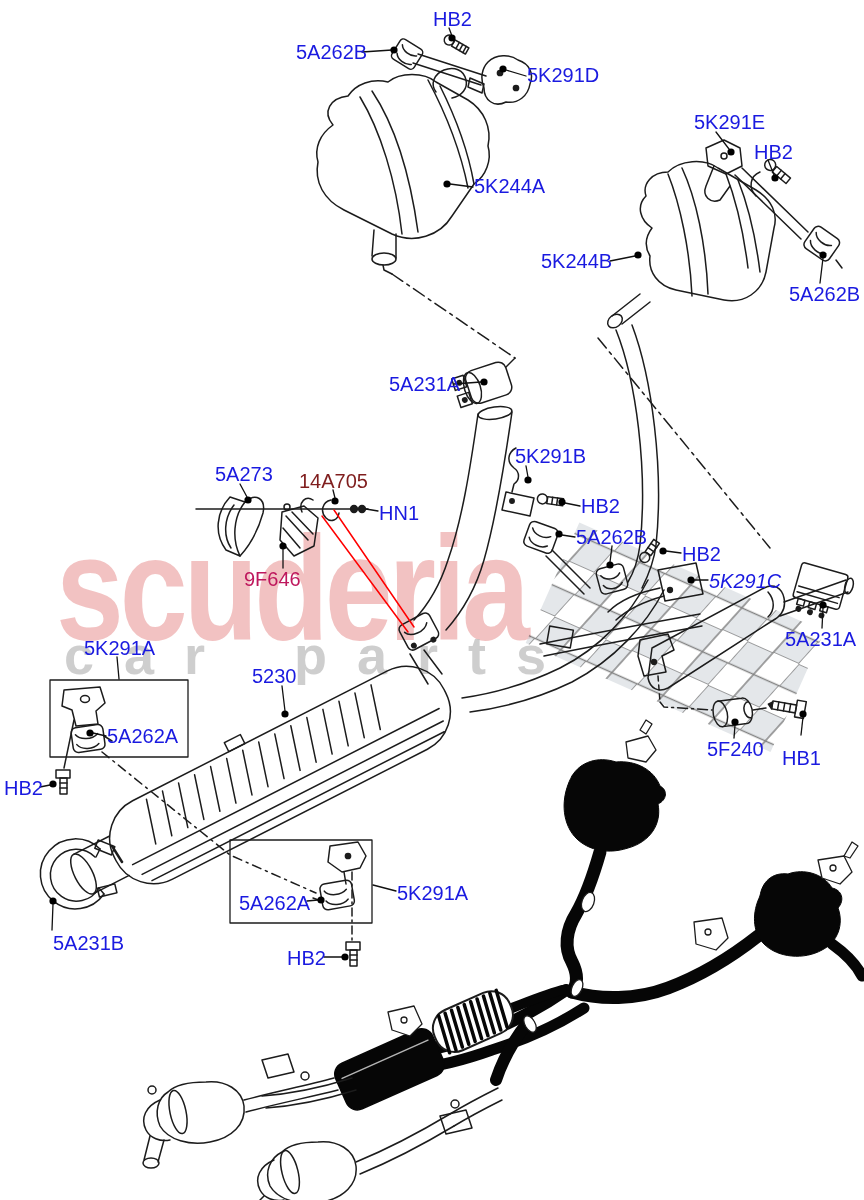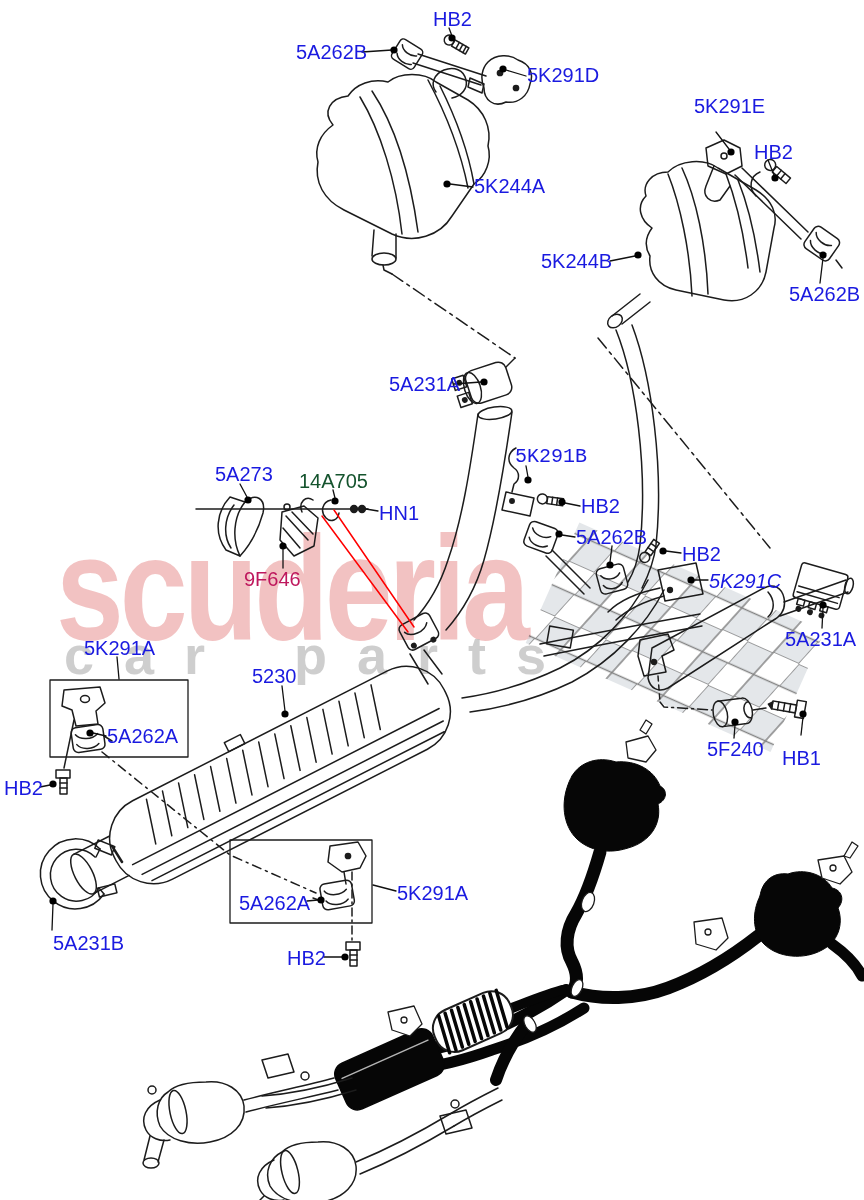--- a/index.html
+++ b/index.html
@@ -419,31 +419,31 @@
         <circle cx="321" cy="900" r="3.6"></circle>
         <circle cx="345" cy="957" r="3.6"></circle>
     </g>
   </svg>
 
   <div id="labels-layer">
       <span class="plabel" style="left: 433px; top: 8px; color: rgb(26, 26, 224);">HB2</span>
       <span class="plabel" style="left: 296px; top: 41px; color: rgb(26, 26, 224);">5A262B</span>
       <span class="plabel" style="left: 527px; top: 64px; color: rgb(26, 26, 224);">5K291D</span>
       <span class="plabel" style="left: 474px; top: 175px; color: rgb(26, 26, 224);">5K244A</span>
-      <span class="plabel" style="left: 694px; top: 95px; color: rgb(26, 26, 224);">5K291E</span>
+      <span class="plabel" style="left: 694px; top: 111px; color: rgb(26, 26, 224);">5K291E</span>
       <span class="plabel" style="left: 754px; top: 141px; color: rgb(26, 26, 224);">HB2</span>
       <span class="plabel" style="left: 541px; top: 250px; color: rgb(26, 26, 224);">5K244B</span>
       <span class="plabel" style="left: 789px; top: 283px; color: rgb(26, 26, 224);">5A262B</span>
       <span class="plabel" style="left: 389px; top: 373px; color: rgb(26, 26, 224);">5A231A</span>
-      <span class="plabel" style="left: 515px; top: 445px; color: rgb(26, 26, 224); font-family: Liberation Mono, monospace;">5K291B</span>
+      <span class="plabel" style="left: 515px; top: 445px; color: rgb(26, 26, 224);">5K291B</span>
       <span class="plabel" style="left: 581px; top: 495px; color: rgb(26, 26, 224);">HB2</span>
       <span class="plabel" style="left: 576px; top: 526px; color: rgb(26, 26, 224);">5A262B</span>
       <span class="plabel" style="left: 379px; top: 502px; color: rgb(26, 26, 224);">HN1</span>
       <span class="plabel" style="left: 215px; top: 463px; color: rgb(26, 26, 224);">5A273</span>
-      <span class="plabel" style="left: 299px; top: 470px; color: #14532d;">14A705</span>
+      <span class="plabel" style="left: 299px; top: 470px; color: #7f1d1d;">14A705</span>
       <span class="plabel" style="left: 244px; top: 568px; color: #be185d;">9F646</span>
       <span class="plabel" style="left: 682px; top: 543px; color: rgb(26, 26, 224);">HB2</span>
       <span class="plabel" style="left: 709px; top: 570px; color: rgb(26, 26, 224); font-style: italic;">5K291C</span>
       <span class="plabel" style="left: 785px; top: 628px; color: rgb(26, 26, 224);">5A231A</span>
       <span class="plabel" style="left: 707px; top: 738px; color: rgb(26, 26, 224);">5F240</span>
       <span class="plabel" style="left: 782px; top: 735px; color: rgb(26, 26, 224); margin-top: 12px;">HB1</span>
       <span class="plabel" style="left: 84px; top: 637px; color: rgb(26, 26, 224);">5K291A</span>
       <span class="plabel" style="left: 107px; top: 725px; color: rgb(26, 26, 224);">5A262A</span>
       <span class="plabel" style="left: 4px; top: 777px; color: rgb(26, 26, 224);">HB2</span>
       <span class="plabel" style="left: 252px; top: 665px; color: rgb(26, 26, 224);">5230</span>

